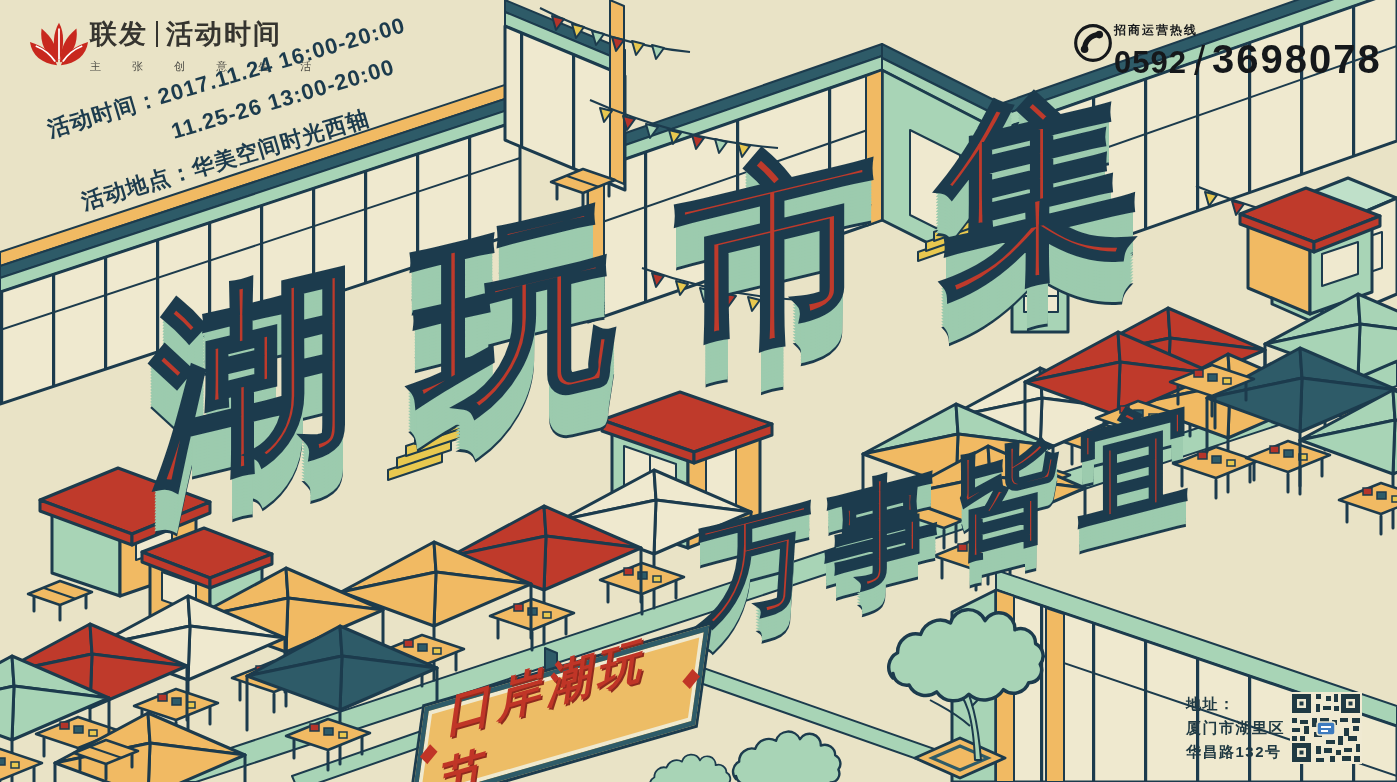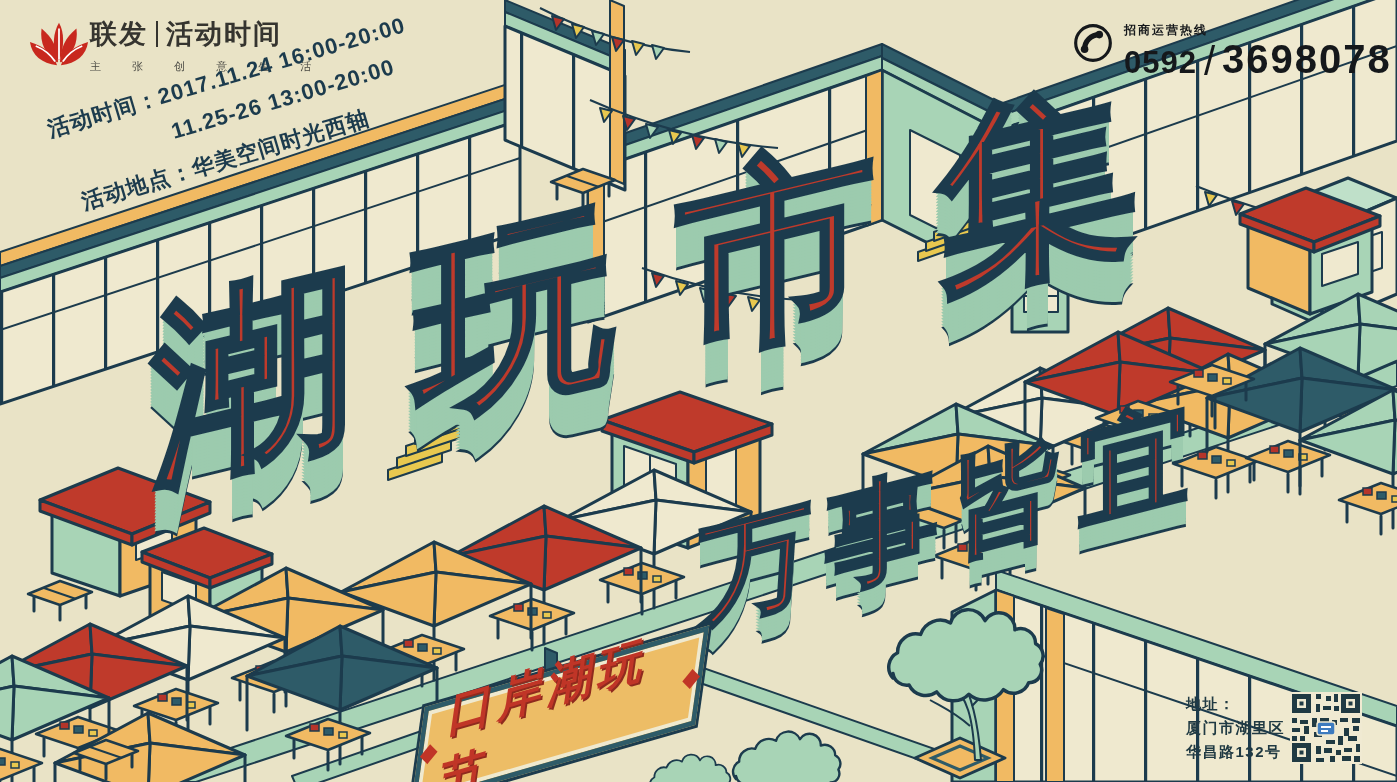--- a/index.html
+++ b/index.html
@@ -50,21 +50,21 @@
   .brand .bar{width:2px;height:26px;background:#35342f}
   .brand .tagline{margin-top:7px;font-size:11px;font-weight:400;color:#4a4a44;letter-spacing:14px;white-space:nowrap}
 
   
   .schedule{position:absolute;left:44px;top:116px;z-index:5;transform:rotate(-16.5deg);
     transform-origin:0 0;color:var(--navy);font-weight:900;font-size:22px;letter-spacing:1px;white-space:nowrap}
   .schedule .l2{margin-left:118px;margin-top:9px}
   .schedule .l3{margin-left:12px;margin-top:14px}
 
   
-  .hotline{position:absolute;left:1072px;top:22px;z-index:5;display:flex;gap:10px;align-items:flex-start;color:var(--ink)}
+  .hotline{position:absolute;left:1072px;top:22px;z-index:5;display:flex;align-items:flex-start;color:var(--ink)}
   .hotline .nums{display:flex;align-items:flex-end;gap:7px;line-height:.85}
   .hotline .label{font-size:12px;font-weight:700;letter-spacing:2px;margin-bottom:3px}
   .hotline .code{font-size:31px;font-weight:900;letter-spacing:1px}
   .hotline .slash{font-size:40px;font-weight:400;transform:translateY(2px)}
   .hotline .num{font-size:40px;font-weight:900;letter-spacing:2px}
 
   
   .address{position:absolute;left:1186px;top:692px;z-index:5;display:flex;gap:5px;align-items:flex-start}
   .address .lines{color:#203a43;font-weight:700;font-size:15px;letter-spacing:1.5px;line-height:24px;white-space:nowrap}
 </style>

